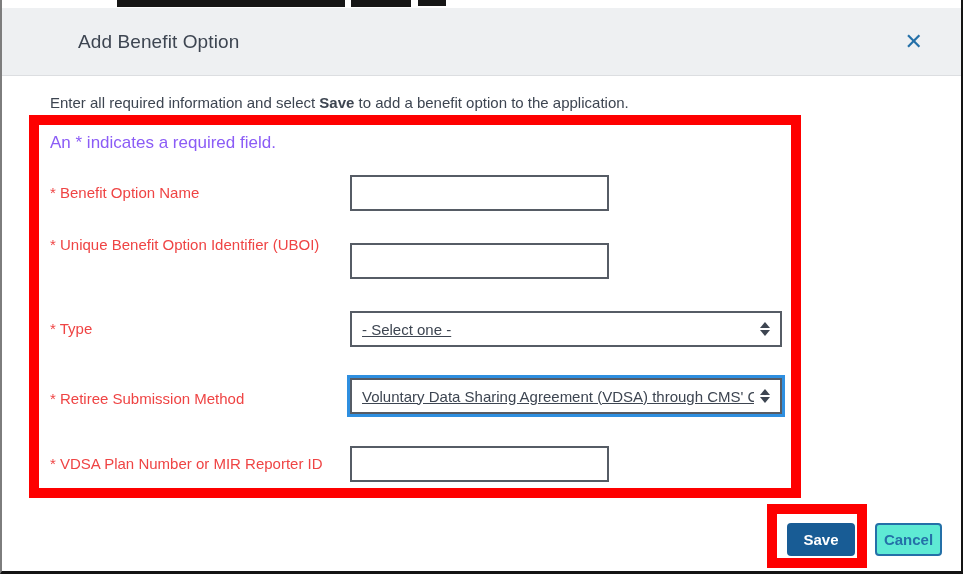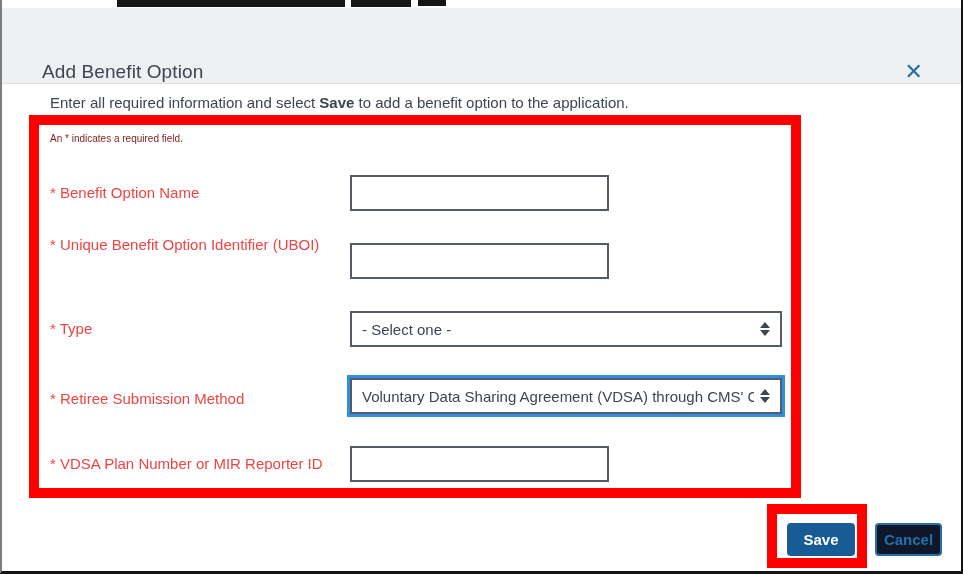--- a/index.html
+++ b/index.html
@@ -14,24 +14,24 @@
     border-bottom: 3px solid #141414;
     overflow: hidden;
   }
   
   .frag { position:absolute; top:0; background:#161616; }
   .frag.f1 { left:115px; width:228px; height:7px; }
   .frag.f2 { left:349px; width:60px;  height:7px; }
   .frag.f3 { left:416px; width:28px;  height:6px; }
 
   .modal-header {
-    position:absolute; left:0; top:8px; width:100%; height:76px;
+    position:absolute; left:0; top:8px; width:100%; height:68px;
     background:#eef0f2; border-bottom:1px solid #dcdee1;
-    display:flex; align-items:flex-end; justify-content:space-between;
-    padding:0 38px 0 40px;
+    display:flex; align-items:center; justify-content:space-between;
+    padding:0 38px 0 76px;
   }
   .modal-title { font-size:19px; color:#3d4551; letter-spacing:0.1px; }
   .close-x {
     color:#2470a8; font-size:22px; font-weight:400; line-height:1;
     cursor:pointer; background:none; border:none;
     font-family:"Liberation Sans", sans-serif;
   }
 
   .instruction {
     position:absolute; left:48px; top:94px;
@@ -43,21 +43,21 @@
     position:absolute; left:27px; top:115px; width:772px; height:383px;
     border:10px solid #fe0000; pointer-events:none; z-index:5;
   }
   .annotation-save {
     position:absolute; left:765px; top:504px; width:100px; height:64px;
     border:10px solid #fe0000; pointer-events:none; z-index:5;
   }
 
   .required-note {
     position:absolute; left:48px; top:133px;
-    font-size:10px; color:#7f1d1d;
+    font-size:17px; color:#8b5cf6;
   }
 
   .field-label {
     position:absolute; left:48px;
     font-size:15px; color:#ef4444; line-height:36px; white-space:nowrap;
   }
   .text-input {
     position:absolute; left:348px; width:259px; height:36px;
     border:2px solid #565c65; background:#fff; border-radius:0;
     font-size:15px; color:#3d4551; padding:0 8px;
@@ -65,40 +65,41 @@
   }
   .select-box {
     position:absolute; left:348px; width:432px; height:36px;
     border:2px solid #565c65; background:#fff;
     display:flex; align-items:center; justify-content:space-between;
     padding:0 10px 0 10px; cursor:pointer;
   }
   .select-box .sel-text {
     font-size:15px; color:#3d4551; white-space:nowrap; overflow:hidden;
     flex:1 1 auto;
+    text-decoration:underline;
   }
   .arrows { display:flex; flex-direction:column; align-items:center; gap:2px; flex:0 0 auto; margin-left:6px; }
   .arrows .up    { width:0; height:0; border-left:5px solid transparent; border-right:5px solid transparent; border-bottom:6px solid #3d4551; }
   .arrows .down  { width:0; height:0; border-left:5px solid transparent; border-right:5px solid transparent; border-top:6px solid #3d4551; }
 
   .focus-ring {
     position:absolute; left:345px; top:375px; width:438px; height:42px;
     border:3px solid #2e8fe0; background:#fff;
   }
   .focus-ring .select-box { position:static; width:100%; height:100%; }
 
   .btn-save {
     position:absolute; left:785px; top:523px; width:68px; height:33px;
     background:#185c95; color:#ffffff; font-weight:700; font-size:15px;
     border:none; border-radius:4px; cursor:pointer; z-index:6;
     font-family:"Liberation Sans", sans-serif;
   }
   .btn-cancel {
     position:absolute; left:873px; top:523px; width:67px; height:33px;
-    background:#0f172a; color:#2470a8; font-weight:700; font-size:15px;
+    background:#5eead4; color:#2470a8; font-weight:700; font-size:15px;
     border:2px solid #2470a8; border-radius:4px; cursor:pointer; z-index:6;
     font-family:"Liberation Sans", sans-serif;
   }
 </style>
 </head>
 <body>
 
 <div class="screen">
 
   <div class="frag f1"></div>

